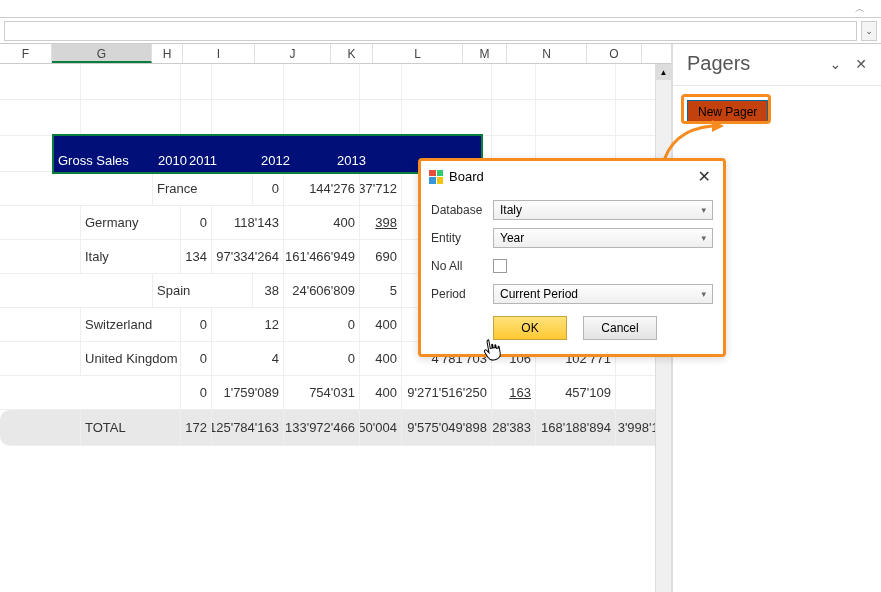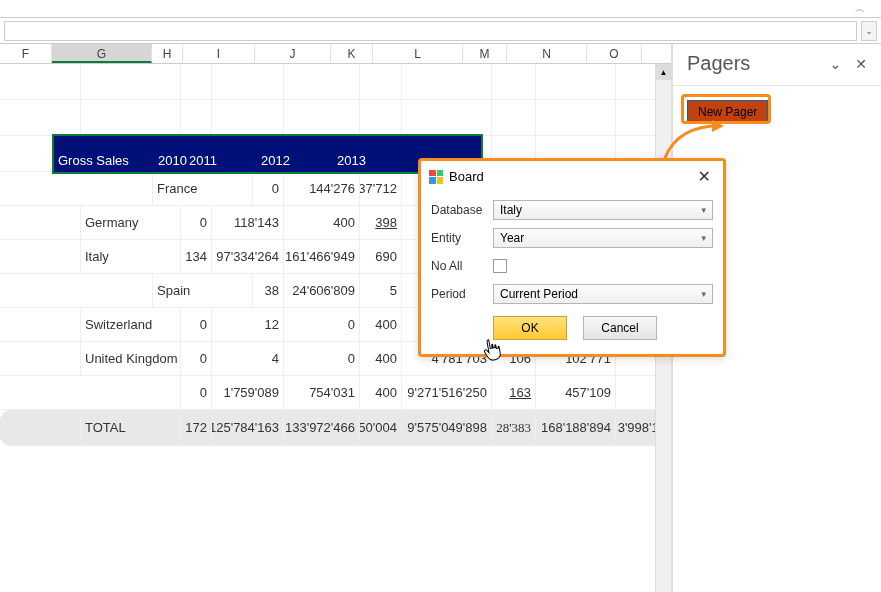--- a/index.html
+++ b/index.html
@@ -213,21 +213,21 @@
           <div class="cell" style="width: 55px;"></div>
         </div>
         <div class="row total h36">
           <div class="cell" style="width: 52px;"></div>
           <div class="cell left" style="width: 100px;">TOTAL</div>
           <div class="cell" style="width: 31px;">172</div>
           <div class="cell" style="width: 72px;">125'784'163</div>
           <div class="cell" style="width: 76px;">133'972'466</div>
           <div class="cell" style="width: 42px;">50'004</div>
           <div class="cell" style="width: 90px;">9'575'049'898</div>
-          <div class="cell" style="width: 44px; font-family: Liberation Serif, serif;">28'383</div>
+          <div class="cell" style="width: 44px;">28'383</div>
           <div class="cell" style="width: 80px;">168'188'894</div>
           <div class="cell" style="width: 55px;">3'998'16</div>
         </div>
       </div>
 
     <div class="dark-band" id="band" style="width: 431px;">
         <span style="left: 4px;">Gross Sales</span>
         <span style="left: 104px;">2010</span>
         <span style="left: 135px;">2011</span>
         <span style="left: 207px;">2012</span>

